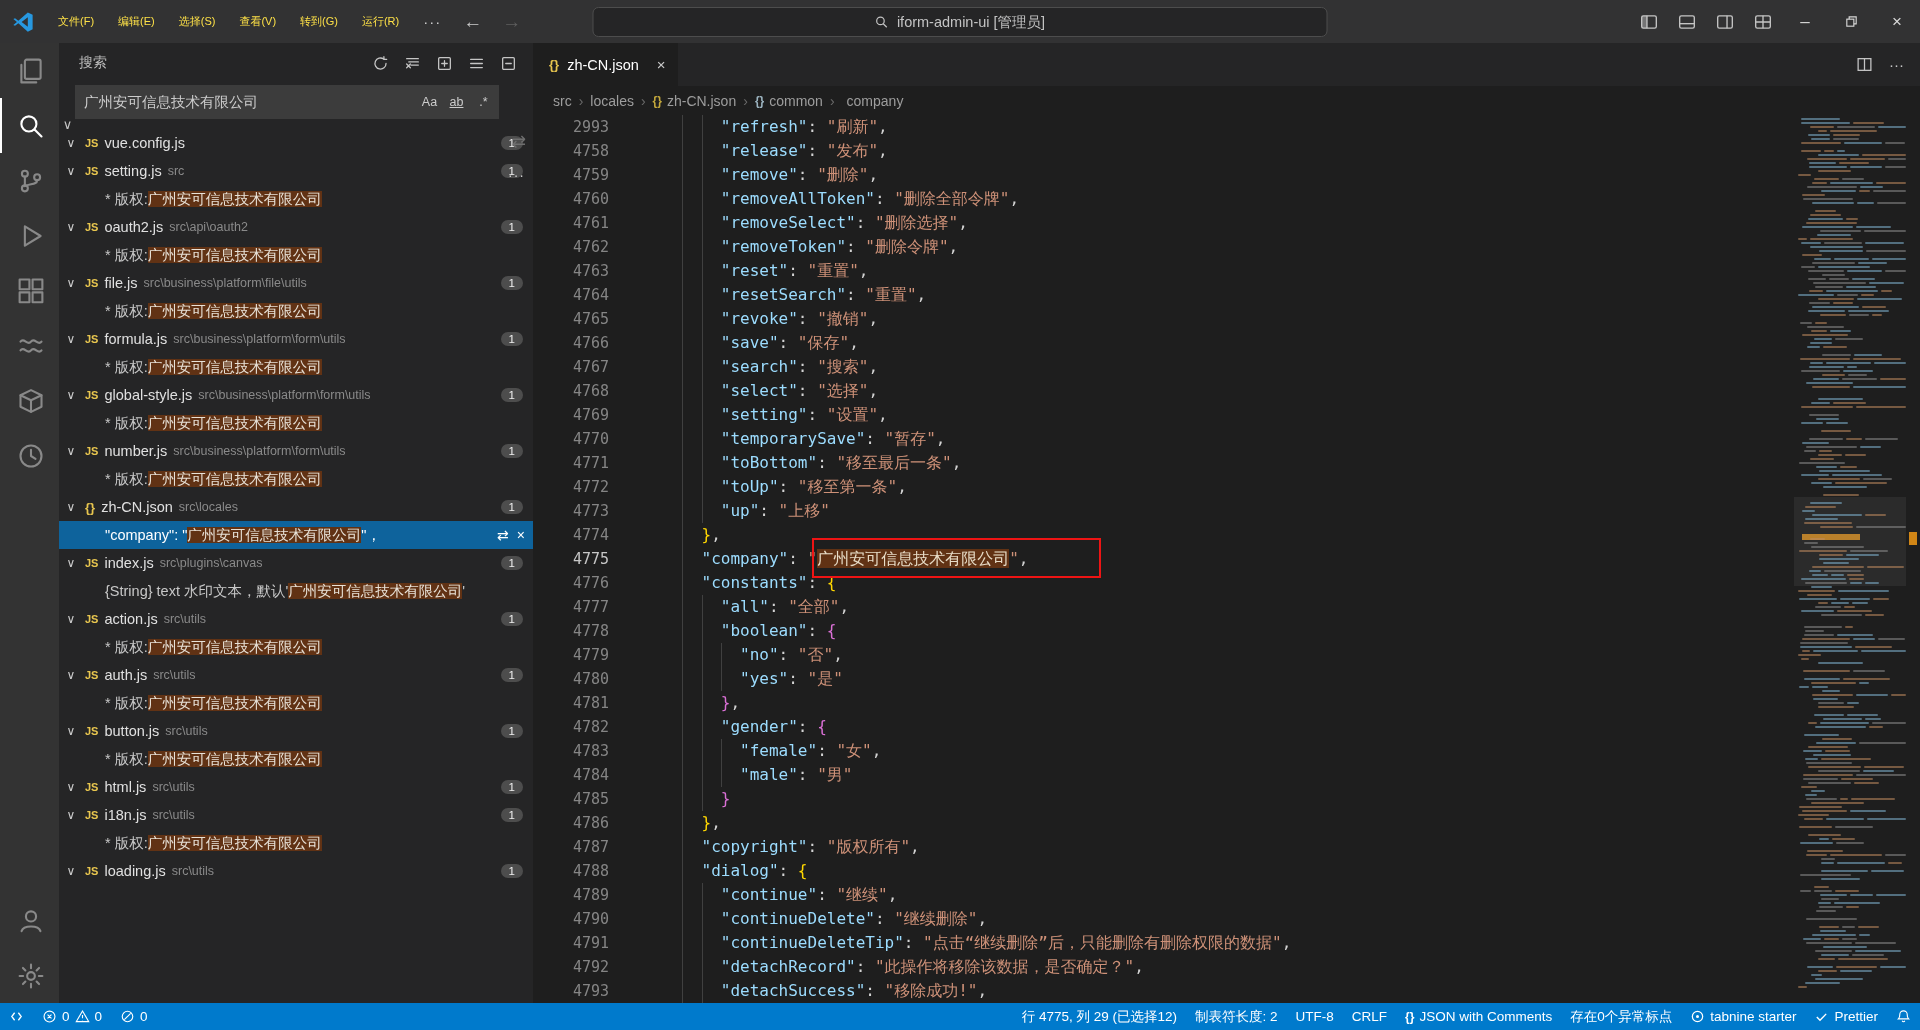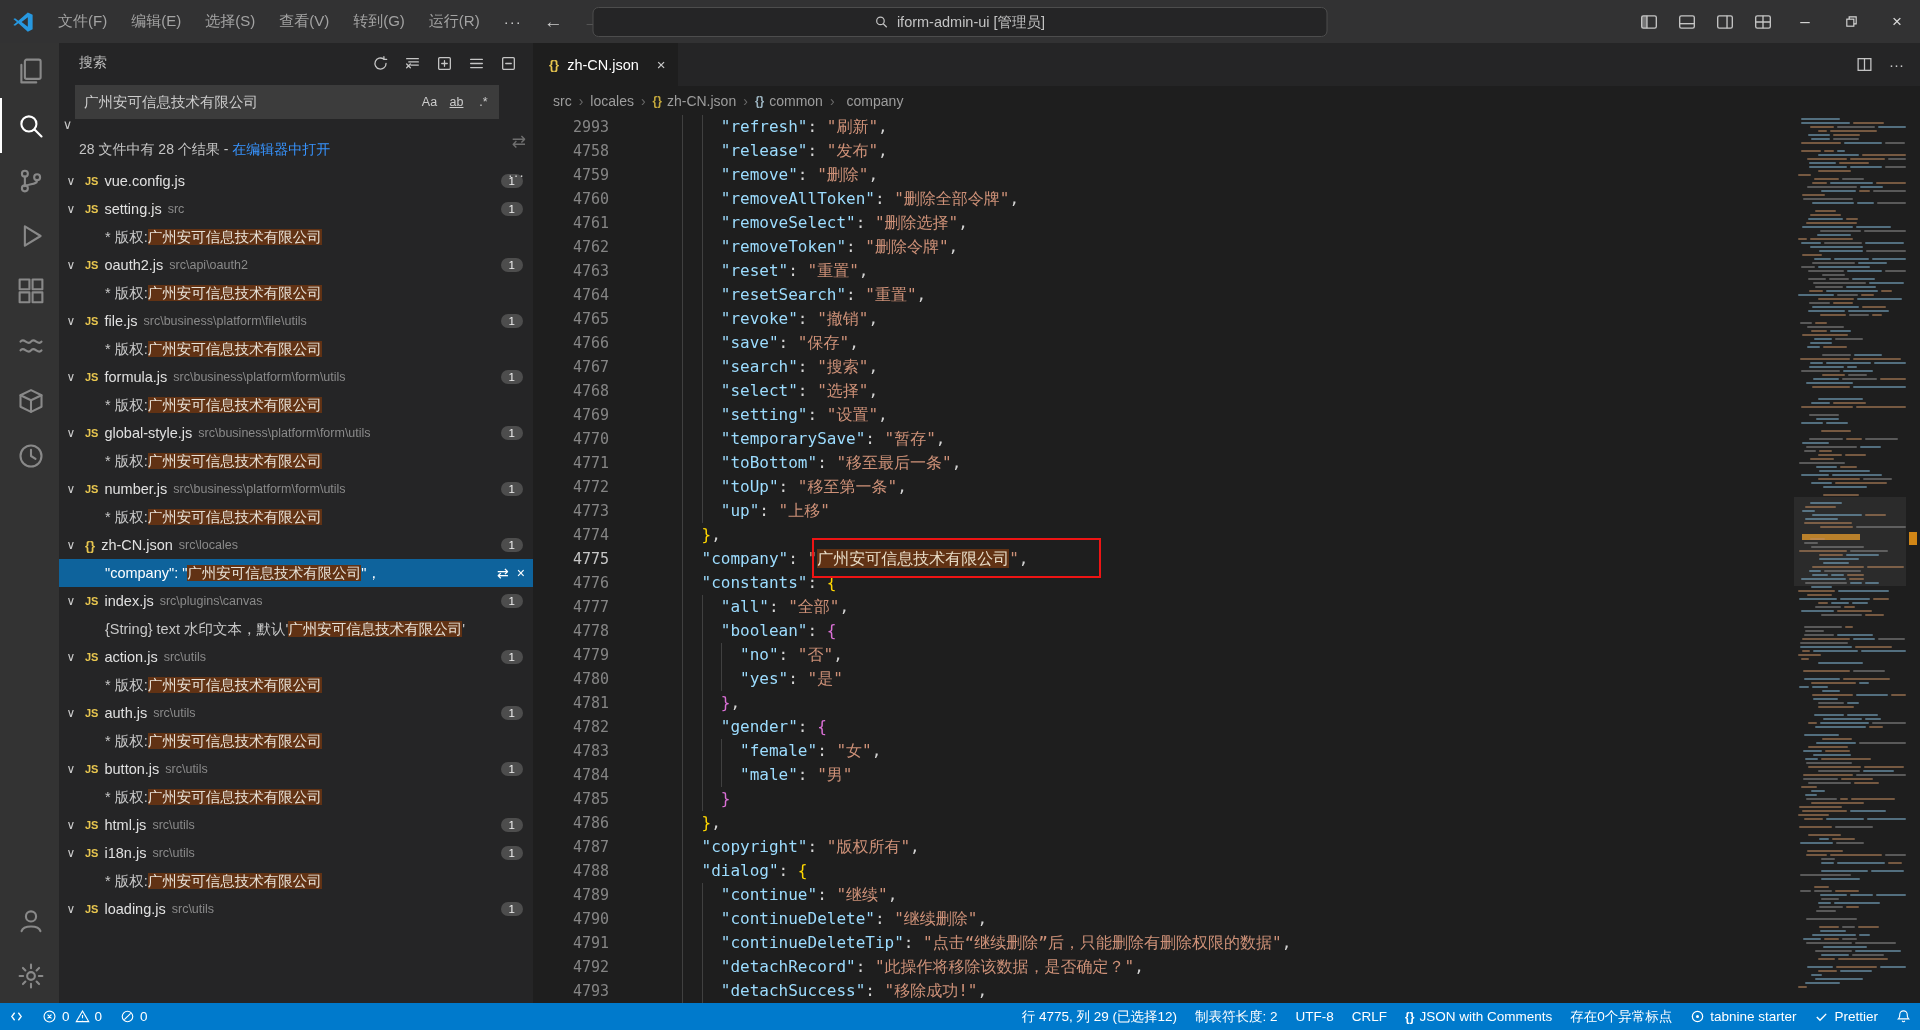--- a/index.html
+++ b/index.html
@@ -11,21 +11,21 @@
     --status-bar:#007acc; --selection-blue:#0e639c; --match-highlight:#613214;
     --annotation-red:#ee1414; --badge-bg:#4d4d4d; --link-blue:#3794ff;
   }
   .ico svg{ display:block; }
   .ico{ display:inline-flex; align-items:center; justify-content:center; }
 
   
   .titlebar{ height:43px; background:#323233; display:flex; align-items:center; position:relative; }
   .logo{ width:46px; display:flex; justify-content:center; }
   .menubar{ display:flex; height:100%; align-items:center; }
-  .menu-item{ padding:0 12px; height:100%; display:flex; align-items:center; color:#a3a3a3; font-size:15px; }
+  .menu-item{ padding:0 12px; height:100%; display:flex; align-items:center; color:#fde047; font-size:11px; }
   .menu-more{ padding:0 12px; color:#cfcfcf; letter-spacing:1px; }
   .nav{ font-size:19px; padding:0 10px; color:#cccccc; }
   .nav.dim{ color:#5f5f5f; }
   .cmdcenter{
     position:absolute; left:50%; top:7px; transform:translateX(-50%);
     width:735px; height:30px; background:#252526; border:1px solid #4d4d4d; border-radius:6px;
     display:flex; align-items:center; justify-content:center; gap:8px; color:#c3c3c3; font-size:14.5px;
   }
   .tbar-right{ margin-left:auto; display:flex; align-items:center; height:100%; }
   .layout-ico{ width:38px; height:100%; display:flex; align-items:center; justify-content:center; color:#c5c5c5; }
@@ -311,23 +311,20 @@
       <div class="srow">
         <input value="广州安可信息技术有限公司" style="">
         <span class="opt">Aa</span>
         <span class="opt">
             <u>ab</u>
           </span>
         <span class="opt">.*</span>
       </div>
       <span class="replace-all">⇄</span>
       <span class="dots-toggle">···</span>
-    </div>
-    <div class="summary">
-      <span>28 文件中有 28 个结果 - </span><a>在编辑器中打开</a>
     </div>
     <div class="results">
         <div class="file-row">
           <span class="chev">∨</span>
           <span class="ficon js">JS</span>
           <span class="fname">vue.config.js</span>
           <span class="badge">1</span>
         </div>
         <div class="file-row">
           <span class="chev">∨</span>

